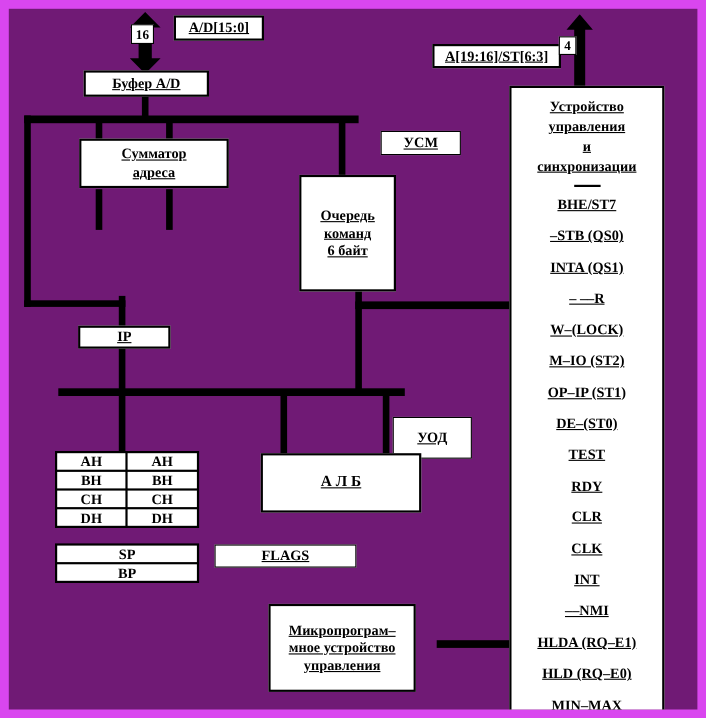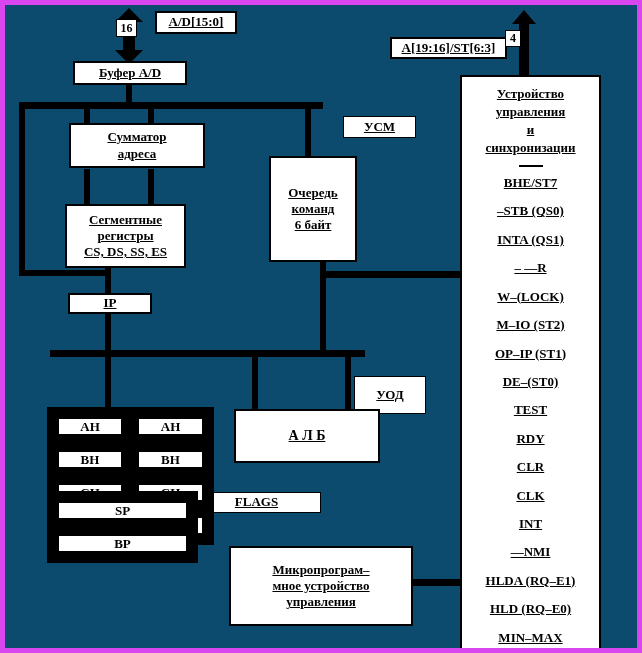--- a/index.html
+++ b/index.html
@@ -1,26 +1,26 @@
 <!DOCTYPE html>
 <html><head>
 <meta charset="utf-8">
 <style>
   * { margin:0; padding:0; box-sizing:border-box; }
   html,body { background:#fff; }
   body { font-family:"Liberation Serif", serif; font-weight:bold; color:#000; }
-  .canvas { position:relative; width:642px; height:653px; background:#0c4a6e; border:5px solid #d946ef; overflow:hidden; }
+  .canvas { position:relative; width:642px; height:653px; background:#701a75; border:8px solid #d946ef; overflow:hidden; }
   .line { position:absolute; background:#000; z-index:1; }
   .box { position:absolute; background:#fff; border:2px solid #000; z-index:2;
          display:flex; flex-direction:column; align-items:center; justify-content:center;
          text-align:center; font-size:13px; line-height:1.25;text-decoration:underline; }
   .thin { border-width:1px; }
   .tag { position:absolute; background:#fff; border:1px solid #000; z-index:3;
          display:flex; align-items:center; justify-content:center; font-size:12px; }
-  .regtable { position:absolute; background:#000; display:grid; gap:18px; padding:12px; z-index:2; }
+  .regtable { position:absolute; background:#000; display:grid; gap:2px; padding:2px; z-index:2; }
   .regcell { background:#fff; display:flex; align-items:center; justify-content:center;
              font-size:13px; height:15px; }
   .cu { left:455px; top:70px; width:141px; height:579px; justify-content:flex-start; padding-top:8px; }
   .cu-title div { line-height:18px; }
   .cu-sep { width:24px; height:2px; background:#000; margin:8px auto 2px; }
   .cu-signals { flex:1; width:100%; display:flex; flex-direction:column;
                 justify-content:space-around; align-items:center; }
   svg { position:absolute; z-index:1; }
 </style>
 </head>
@@ -69,25 +69,20 @@
 
   <div class="box" style="left:68px;top:56px;width:114px;height:24px">
     <div>Буфер А/D</div>
   </div>
 
   <div class="box" style="left:64px;top:118px;width:136px;height:45px">
     <div>Сумматор</div>
     <div>адреса</div>
   </div>
 
-  <div class="box" style="left:60px;top:199px;width:121px;height:64px">
-    <div>Сегментные</div>
-    <div>регистры</div>
-    <div>CS, DS, SS, ES</div>
-  </div>
 
   <div class="box" style="left:63px;top:288px;width:84px;height:21px">
     <div>IP</div>
   </div>
 
   <div class="box" style="left:264px;top:151px;width:88px;height:106px">
     <div>Очередь</div>
     <div>команд</div>
     <div>6 байт</div>
   </div>
@@ -101,21 +96,21 @@
   </div>
 
   <div class="box" style="left:229px;top:404px;width:146px;height:54px;font-size:14px">
     <div>А Л Б</div>
   </div>
 
   <div class="box thin" style="left:187px;top:487px;width:129px;height:21px">
     <div>FLAGS</div>
   </div>
 
-  <div class="box" style="left:224px;top:541px;width:184px;height:80px">
+  <div class="box" style="left:236px;top:541px;width:134px;height:80px">
     <div>Микропрограм–</div>
     <div>мное устройство</div>
     <div>управления</div>
   </div>
 
   <div class="regtable" style="left:42px;top:402px;grid-template-columns:62px 63px">
     <div class="regcell">AH</div>
     <div class="regcell">AH</div>
     <div class="regcell">BH</div>
     <div class="regcell">BH</div>

